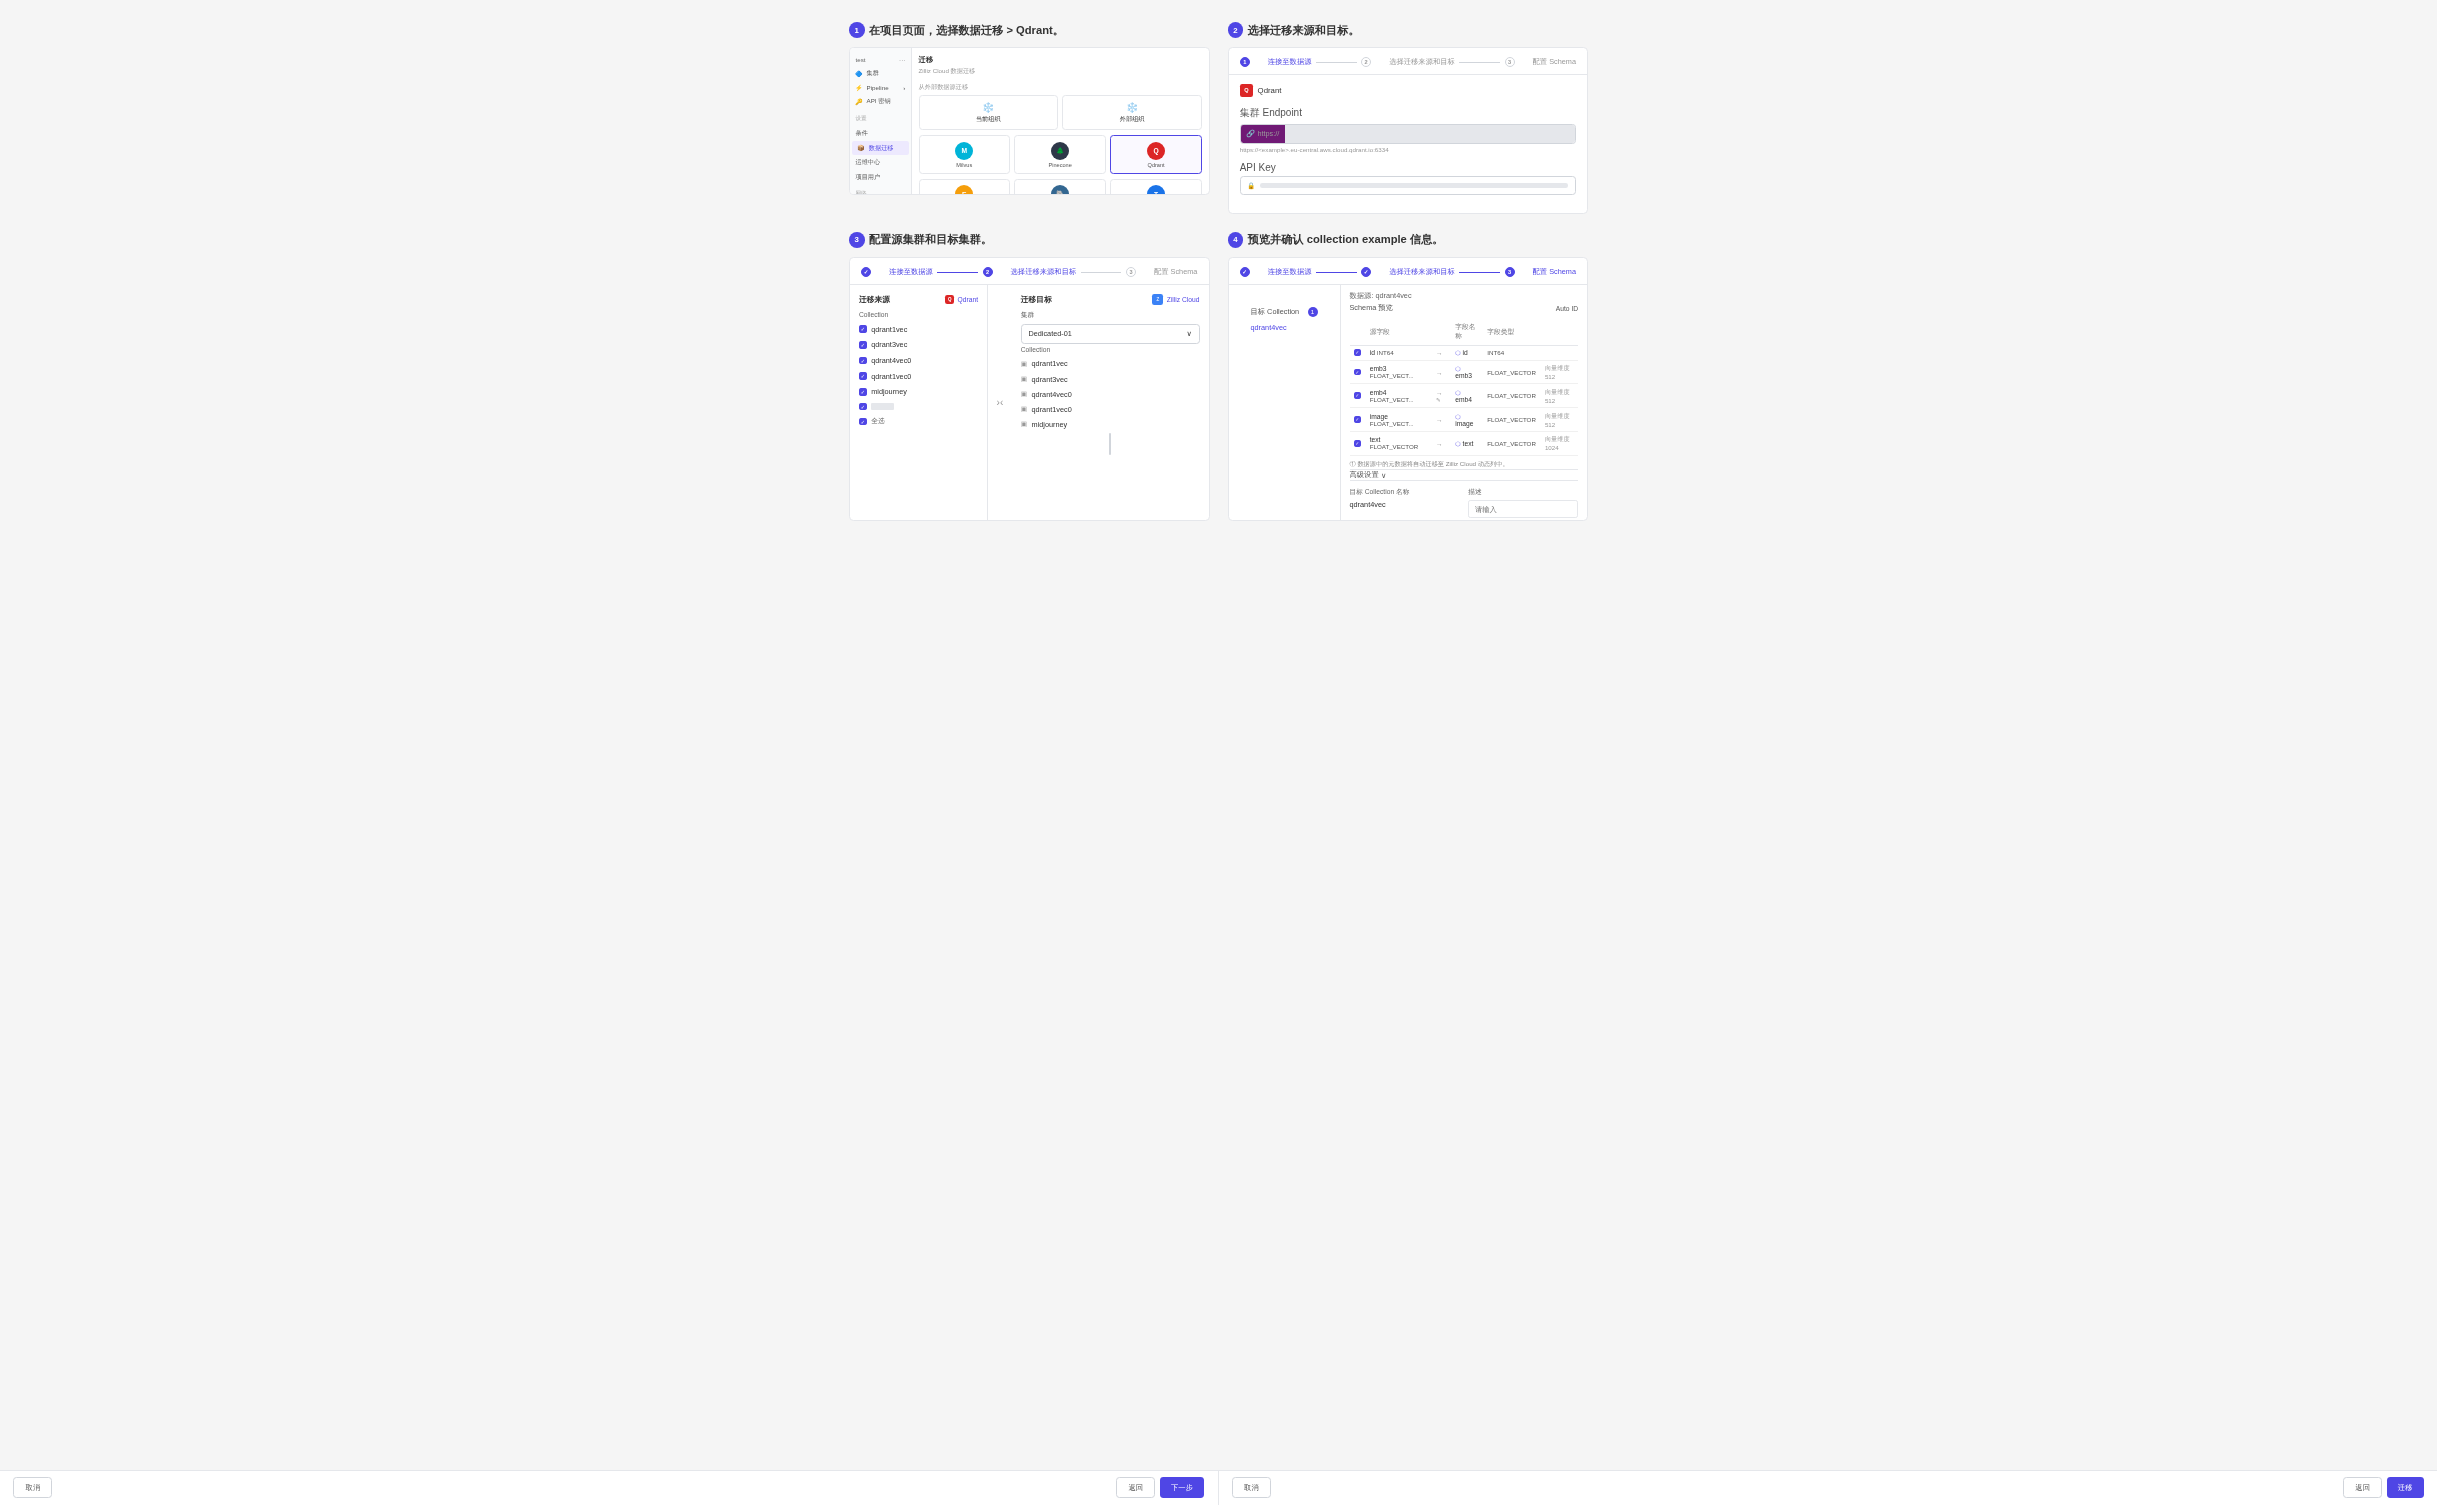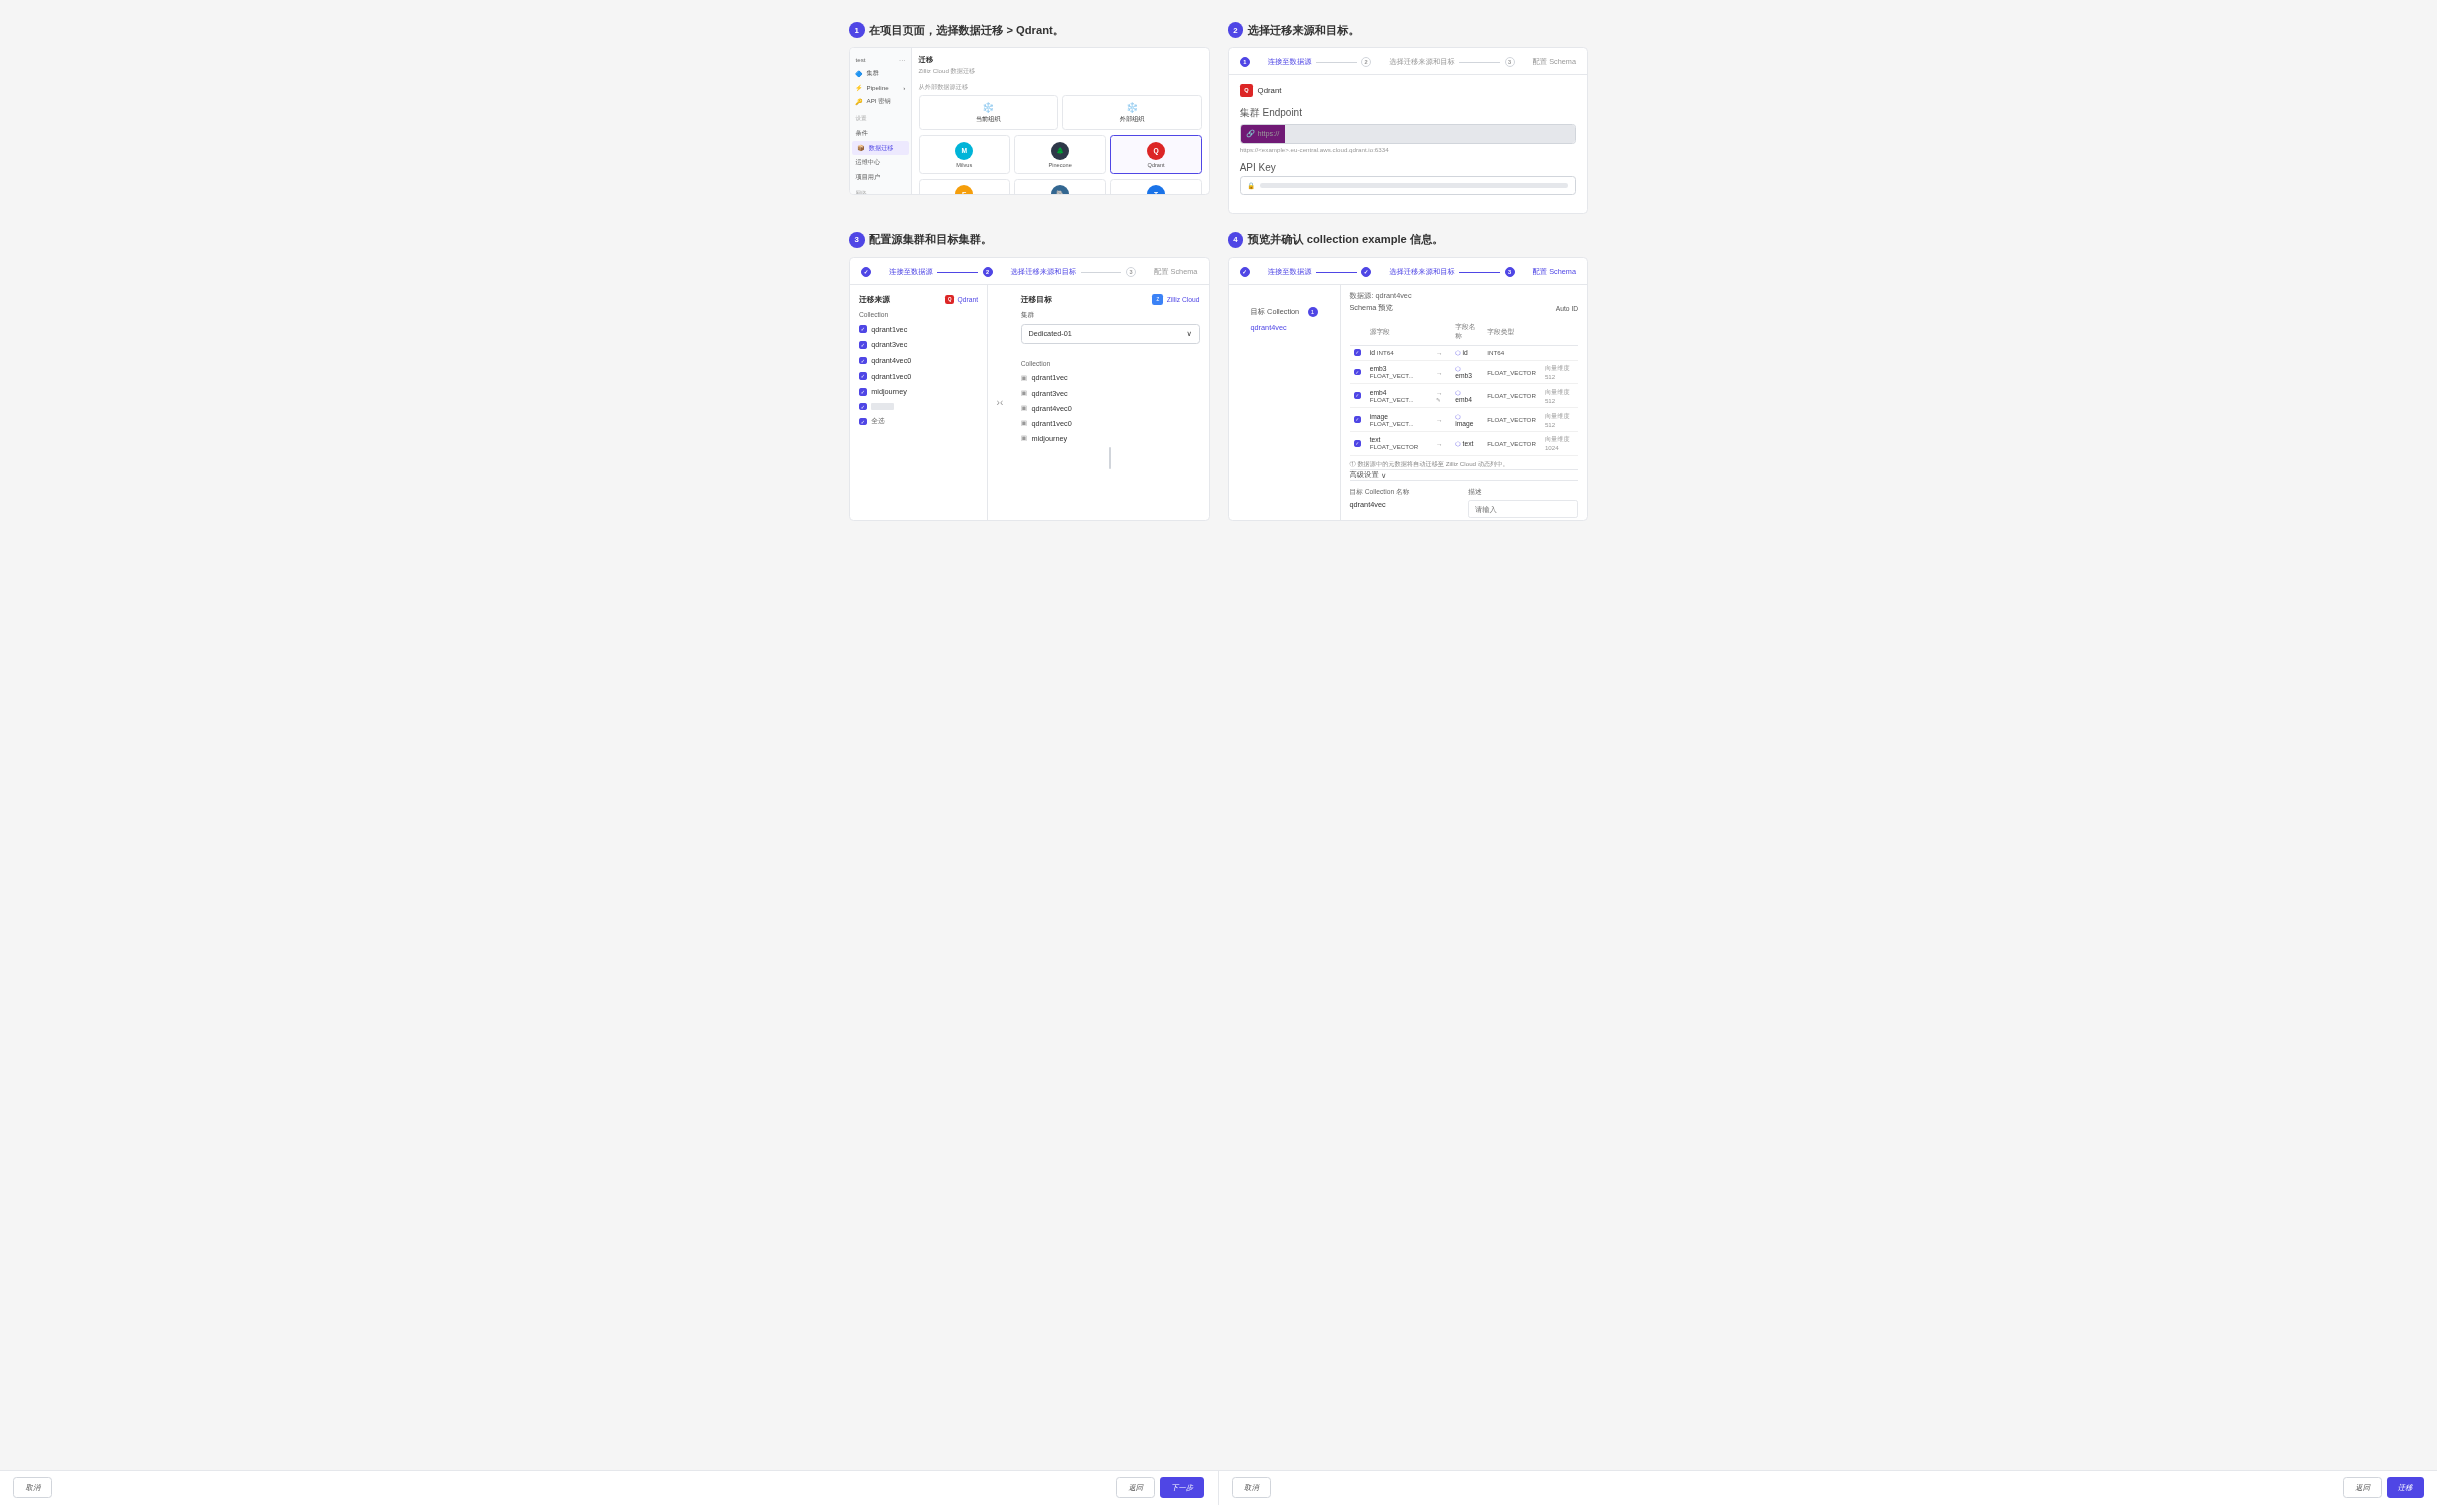--- a/index.html
+++ b/index.html
@@ -324,21 +324,21 @@
       justify-content: center;
       color: white;
       font-size: 5px;
       flex-shrink: 0;
     }
     .select-all {
       color: #666;
       font-size: 6.7px;
     }
     .cluster-section {
-      margin-bottom: 16px;
+      margin-bottom: 2px;
     }
     .cluster-label {
       font-size: 6.7px;
       color: #666;
       margin-bottom: 3.4px;
     }
     .cluster-select {
       width: 100%;
       border: 0.6px solid #d1d5db;
       border-radius: 3.4px;
@@ -519,21 +519,20 @@
     }
     .footer-section:first-child {
       border-right: 0.6px solid #e5e7eb;
     }
     .btn {
       padding: 4.5px 11.2px;
       border-radius: 3.4px;
       font-size: 7.3px;
       cursor: pointer;
       border: none;
-      font-style: italic;
     }
     .btn-default {
       background: white;
       border: 0.6px solid #d1d5db;
       color: #555;
     }
     .btn-primary {
       background: #4f46e5;
       color: white;
     }

